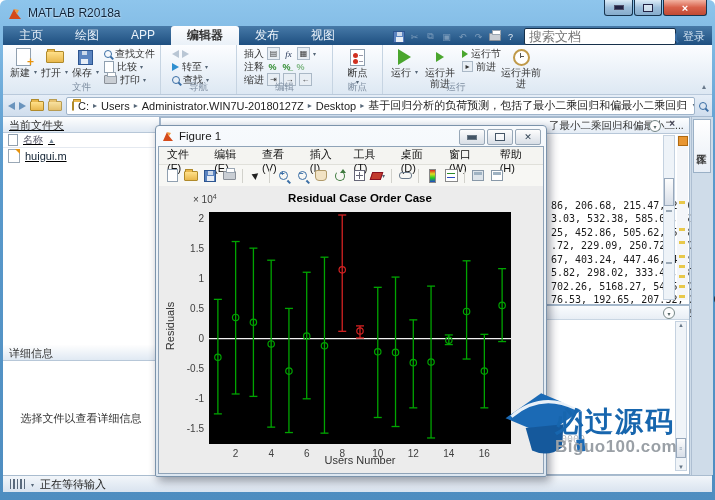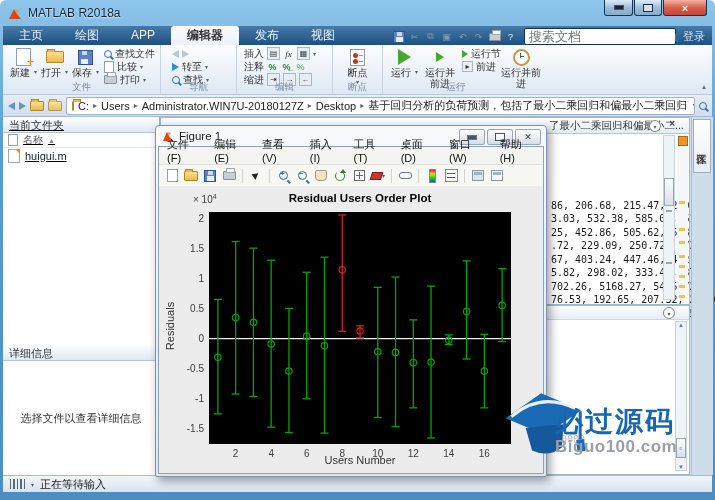--- a/index.html
+++ b/index.html
@@ -150,21 +150,21 @@
 
   
   .figwin{left:155px;top:125px;width:392px;height:352px;z-index:20;
     background:linear-gradient(#f7fafd,#dce6f0);border:1px solid #7b93ab;border-radius:4px 4px 2px 2px;
     box-shadow:3px 4px 10px rgba(0,10,30,.4);box-sizing:border-box;}
   .figtitle{height:20px;display:flex;align-items:center;gap:5px;padding:0 6px;font-size:11.5px;color:#1a1a1a;}
   .figbtns{position:absolute;right:5px;top:3px;display:flex;gap:2px;}
   .fbtn{width:24px;height:14px;border:1px solid #97a7b7;border-radius:2px;background:linear-gradient(#fdfdfd,#d8dee6);
     display:flex;align-items:center;justify-content:center;font-size:9px;color:#345;}
   .figinner{position:absolute;left:2px;right:2px;top:20px;bottom:2px;background:#f6f6f3;border:1px solid #8fa3b8;box-sizing:border-box;}
-  .figmenu{height:17px;background:#f4f4f1;border-bottom:1px solid #e0e0da;display:flex;align-items:flex-end;
+  .figmenu{height:17px;background:#f4f4f1;border-bottom:1px solid #e0e0da;display:flex;align-items:flex-start;
     gap:13px;padding:0 8px;font-size:11px;color:#111;}
   .figtools{height:21px;background:#f7f7f4;border-bottom:1px solid #dcdcd6;display:flex;align-items:center;gap:3px;padding:0 5px;}
   .fico{width:16px;height:15px;display:flex;align-items:center;justify-content:center;position:relative;}
   .fsep{width:1px;height:14px;background:#d2d2cc;margin:0 2px;}
   .sh-cursor{width:0;height:0;border-left:6px solid #222;border-top:3px solid transparent;border-bottom:4px solid transparent;transform:rotate(-35deg);}
   .magtool{width:7px;height:7px;border:1.5px solid #3a6ea5;border-radius:50%;position:relative;}
   .magtool::after{content:"";position:absolute;width:4px;height:1.5px;background:#3a6ea5;transform:rotate(45deg);right:-4px;bottom:-3px;}
   .magtool b{position:absolute;left:0.5px;top:-3px;font-size:8px;color:#3a6ea5;}
   .sh-hand{width:10px;height:9px;background:#f2e3c4;border:1px solid #b09a6a;border-radius:2px 2px 4px 4px;}
   .sh-rot{width:8px;height:8px;border:1.5px solid #3f7a3f;border-top-color:transparent;border-radius:50%;position:relative;}
@@ -575,21 +575,21 @@
           </span>
         <span class="fsep"></span>
         <span class="fico">
             <span class="sh-dock"></span>
           </span>
         <span class="fico">
             <span class="sh-dock" style="background:#fff"></span>
           </span>
       </div>
       <div class="figcanvas">
-        <div class="plot-title">Residual Users Order Plot</div>
+        <div class="plot-title">Residual Case Order Case</div>
         <div class="y-offset">
           <span>× 10</span><sup>4</sup>
         </div>
         <div class="ylabel">Residuals</div>
         <svg id="plot-svg" width="388" height="290">
             <rect x="50" y="26" width="302" height="232" fill="#000000"></rect>
             <line x1="50" y1="152.54545454545453" x2="352" y2="152.54545454545453" stroke="#f0f0f0" stroke-width="1.2"></line>
             <line x1="58.88235294117647" y1="227.87012987012986" x2="58.88235294117647" y2="113.37662337662339" stroke="#00a400" stroke-width="1.3"></line>
             <line x1="54.88235294117647" y1="113.37662337662339" x2="62.88235294117647" y2="113.37662337662339" stroke="#00a400" stroke-width="1.3"></line>
             <line x1="54.88235294117647" y1="227.87012987012986" x2="62.88235294117647" y2="227.87012987012986" stroke="#00a400" stroke-width="1.3"></line>

